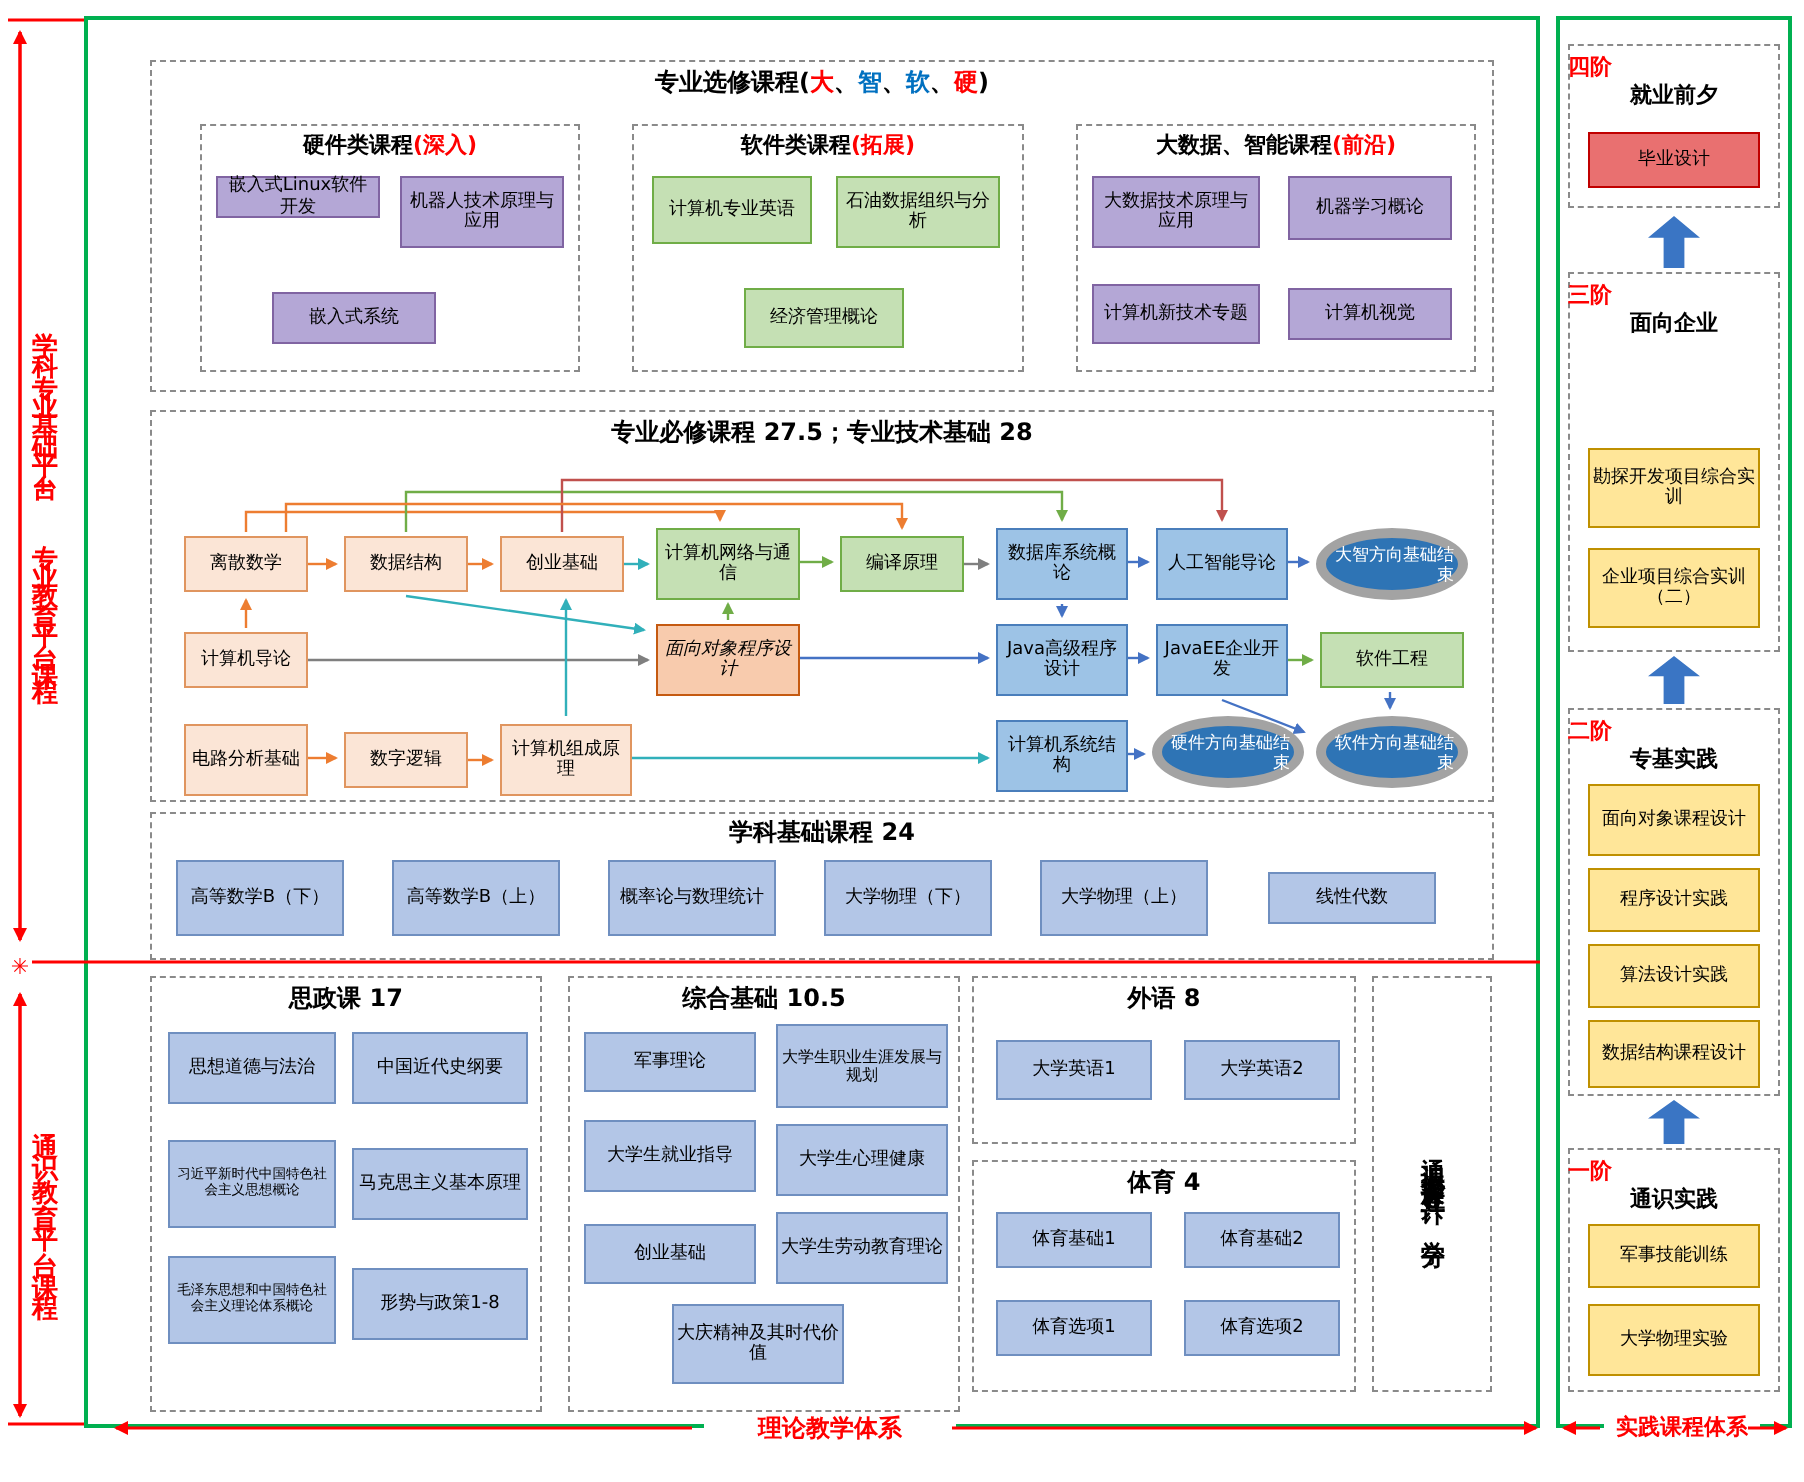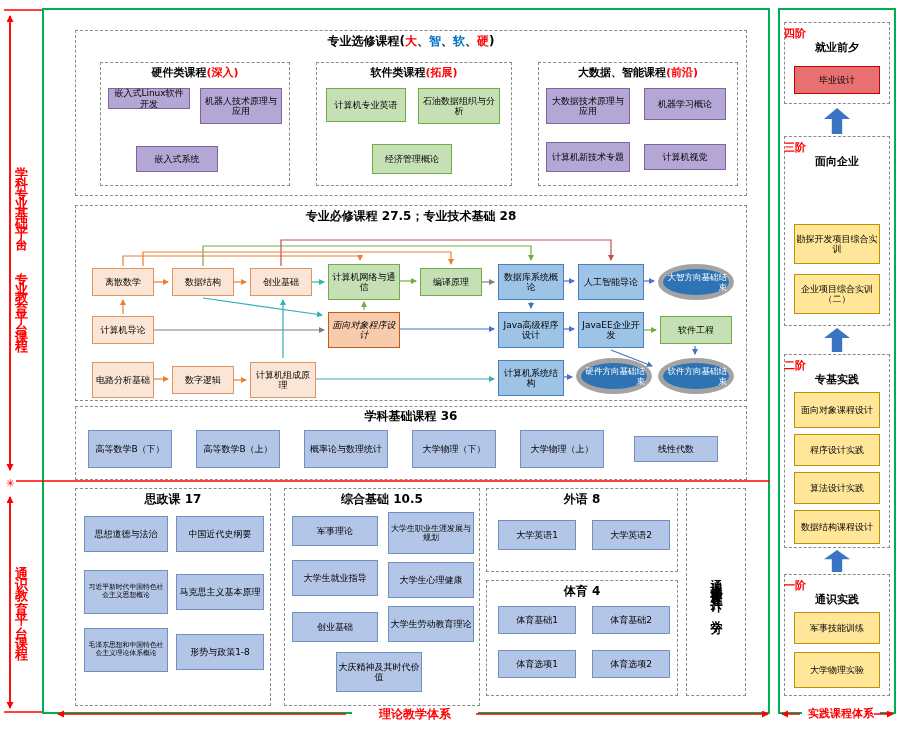--- a/index.html
+++ b/index.html
@@ -173,21 +173,21 @@
   <div class="cbox greenb" style="left:660px;top:316px;width:72px;height:28px;z-index:2">软件工程</div>
 
   <div class="cbox tan" style="left:92px;top:362px;width:62px;height:36px;z-index:2">电路分析基础</div>
   <div class="cbox tan" style="left:172px;top:366px;width:62px;height:28px;z-index:2">数字逻辑</div>
   <div class="cbox tan" style="left:250px;top:362px;width:66px;height:36px;z-index:2">计算机组成原理</div>
   <div class="cbox blue2" style="left:498px;top:360px;width:66px;height:36px;z-index:2">计算机系统结构</div>
   <div class="ellipse" style="left:576px;top:358px;width:76px;height:36px;z-index:2">硬件方向基础结束</div>
   <div class="ellipse" style="left:658px;top:358px;width:76px;height:36px;z-index:2">软件方向基础结束</div>
 
   <div class="abs dash" style="left:75px;top:406px;width:672px;height:74px"></div>
-  <div class="sec-title" style="left:75px;top:409px;width:672px">学科基础课程 36</div>
+  <div class="sec-title" style="left:75px;top:409px;width:672px">学科基础课程 24</div>
   <div class="cbox blueb" style="left:88px;top:430px;width:84px;height:38px">高等数学B（下）</div>
   <div class="cbox blueb" style="left:196px;top:430px;width:84px;height:38px">高等数学B（上）</div>
   <div class="cbox blueb" style="left:304px;top:430px;width:84px;height:38px">概率论与数理统计</div>
   <div class="cbox blueb" style="left:412px;top:430px;width:84px;height:38px">大学物理（下）</div>
   <div class="cbox blueb" style="left:520px;top:430px;width:84px;height:38px">大学物理（上）</div>
   <div class="cbox blueb" style="left:634px;top:436px;width:84px;height:26px">线性代数</div>
 
   <div class="abs dash" style="left:75px;top:488px;width:196px;height:218px"></div>
   <div class="sec-title" style="left:75px;top:492px;width:196px">思政课 17</div>
   <div class="cbox blueb" style="left:84px;top:516px;width:84px;height:36px">思想道德与法治</div>

